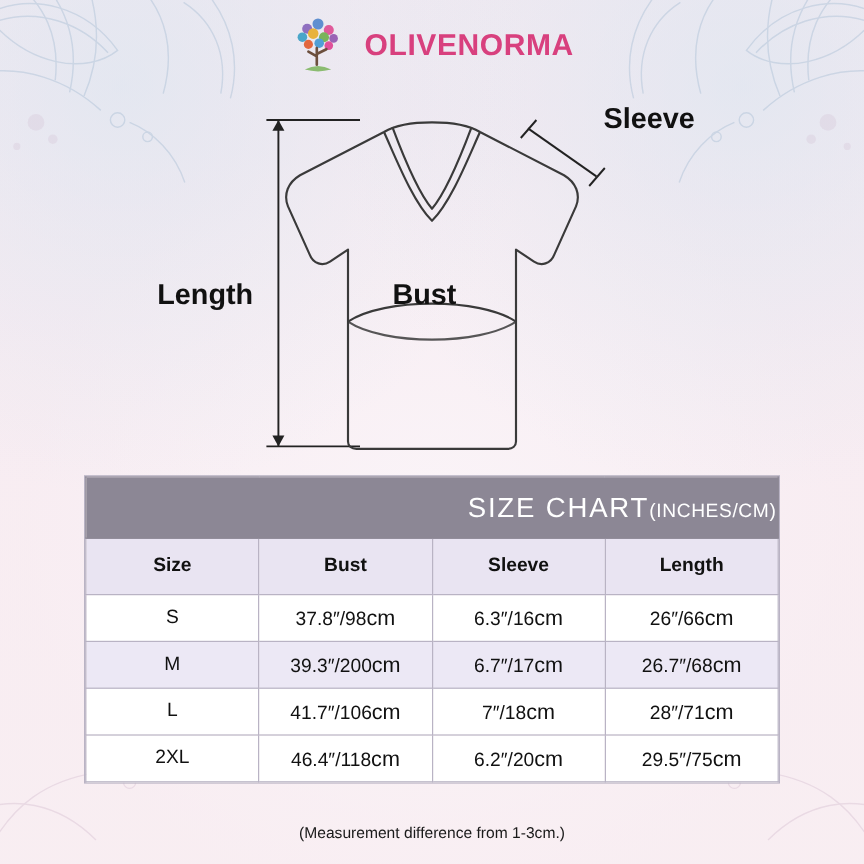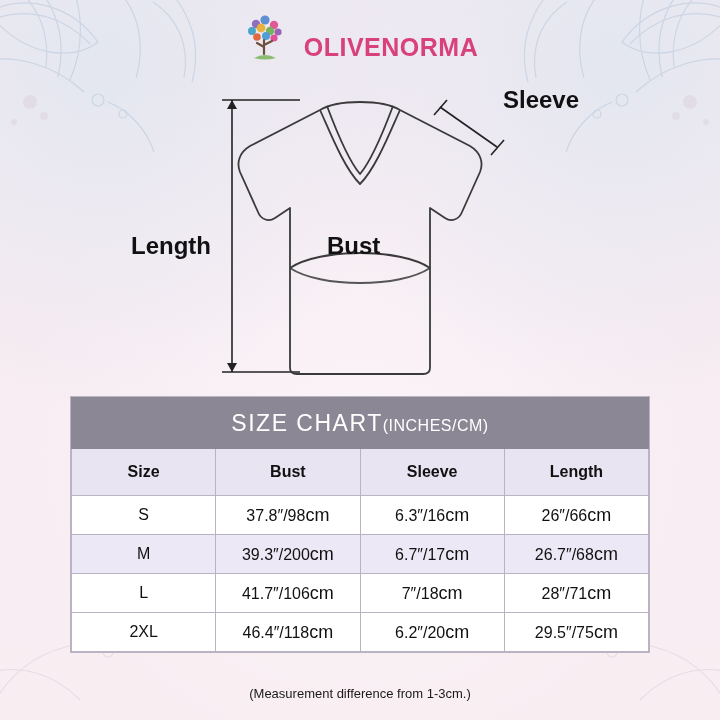--- a/index.html
+++ b/index.html
@@ -36,21 +36,21 @@
   .deco-bl { bottom: 10px; left: -30px; opacity: .28; }
   .deco-br { bottom: 10px; right: -30px; transform: scaleX(-1); opacity: .28; }
 
   
   .logo-row {
     position: absolute;
     top: 14px;
     left: 0;
     width: 720px;
     display: flex;
-    align-items: flex-end;
+    align-items: center;
     justify-content: center;
     gap: 16px;
   }
   .logo-mark { width: 46px; height: 48px; }
   .logo-text {
     font-size: 25px;
     font-weight: bold;
     letter-spacing: 0.5px;
     color: #d8407e;
     font-family: "Liberation Sans", sans-serif;
@@ -86,21 +86,21 @@
     box-sizing: border-box;
   }
   table {
     width: 100%;
     border-collapse: collapse;
     table-layout: fixed;
   }
   .title-cell {
     background: #8c8795;
     color: #ffffff;
-    text-align: center;
+    text-align: right;
     height: 48px;
     font-size: 23px;
     letter-spacing: 1.5px;
     font-weight: normal;
     border: 1px solid #8c8795;
     margin-top: 11px;
   }
   .title-cell .sub {
     font-size: 16px;
     letter-spacing: 0.5px;

